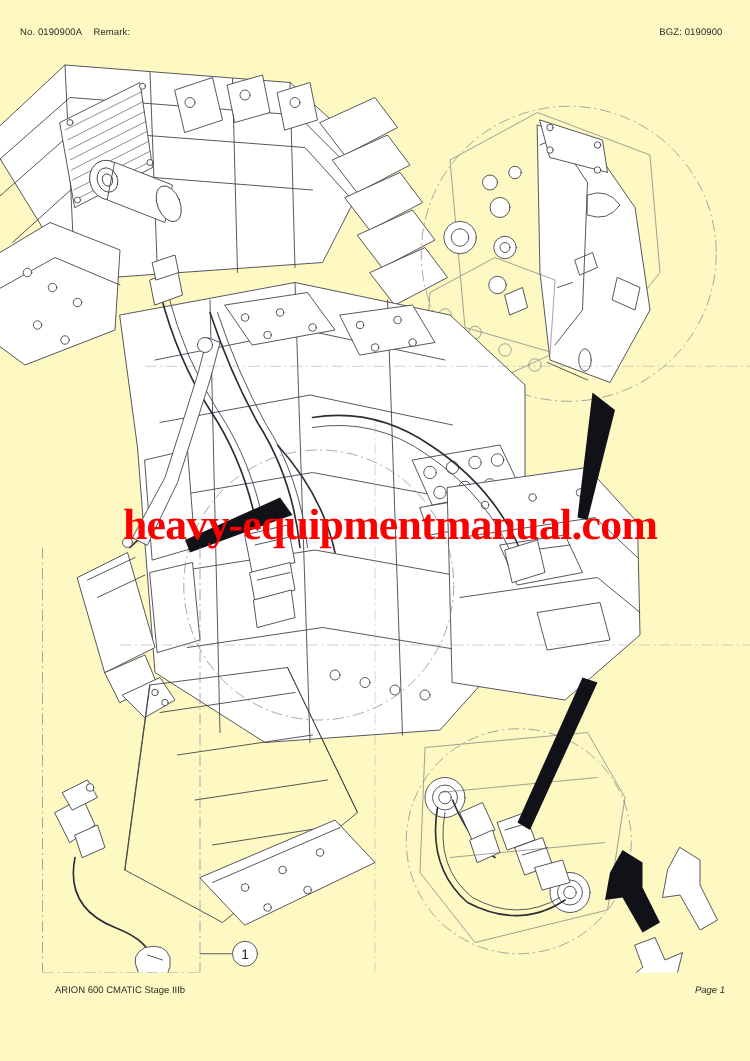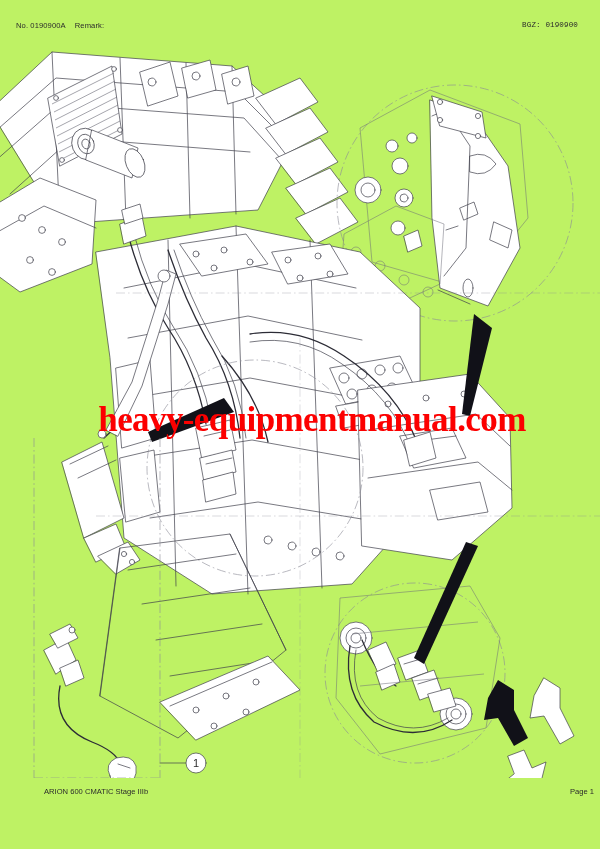--- a/index.html
+++ b/index.html
@@ -10,21 +10,21 @@
   body {
     font-family: "Liberation Sans", sans-serif;
     width: 600px;
     height: 849px;
     overflow: hidden;
   }
   .page {
     position: relative;
     width: 600px;
     height: 849px;
-    background: #bef264;
+    background: #fef9c3;
     box-sizing: border-box;
   }
 
   
   .header {
     position: absolute;
     top: 21px;
     left: 0;
     width: 600px;
     height: 14px;
@@ -42,21 +42,20 @@
     margin-left: 9px;
   }
   .header-right {
     position: absolute;
     right: 22px;
     top: 0;
     font-size: 7.6px;
     color: #2b2b2b;
     letter-spacing: 0.1px;
     white-space: nowrap;
-    font-family: Liberation Mono, monospace;
   }
 
   
   .footer {
     position: absolute;
     bottom: 48px;
     left: 0;
     width: 600px;
     height: 14px;
   }
@@ -64,25 +63,26 @@
     position: absolute;
     left: 16px;
     top: 0;
     font-size: 7.6px;
     color: #2b2b2b;
     white-space: nowrap;
     margin-left: 28px;
   }
   .footer-right {
     position: absolute;
-    right: 6px;
+    right: 20px;
     top: 0;
     font-size: 7.6px;
     color: #2b2b2b;
     white-space: nowrap;
+    font-style: italic;
   }
 
   
   .drawing {
     position: absolute;
     left: 0;
     top: 38px;
     width: 600px;
     height: 740px;
   }

